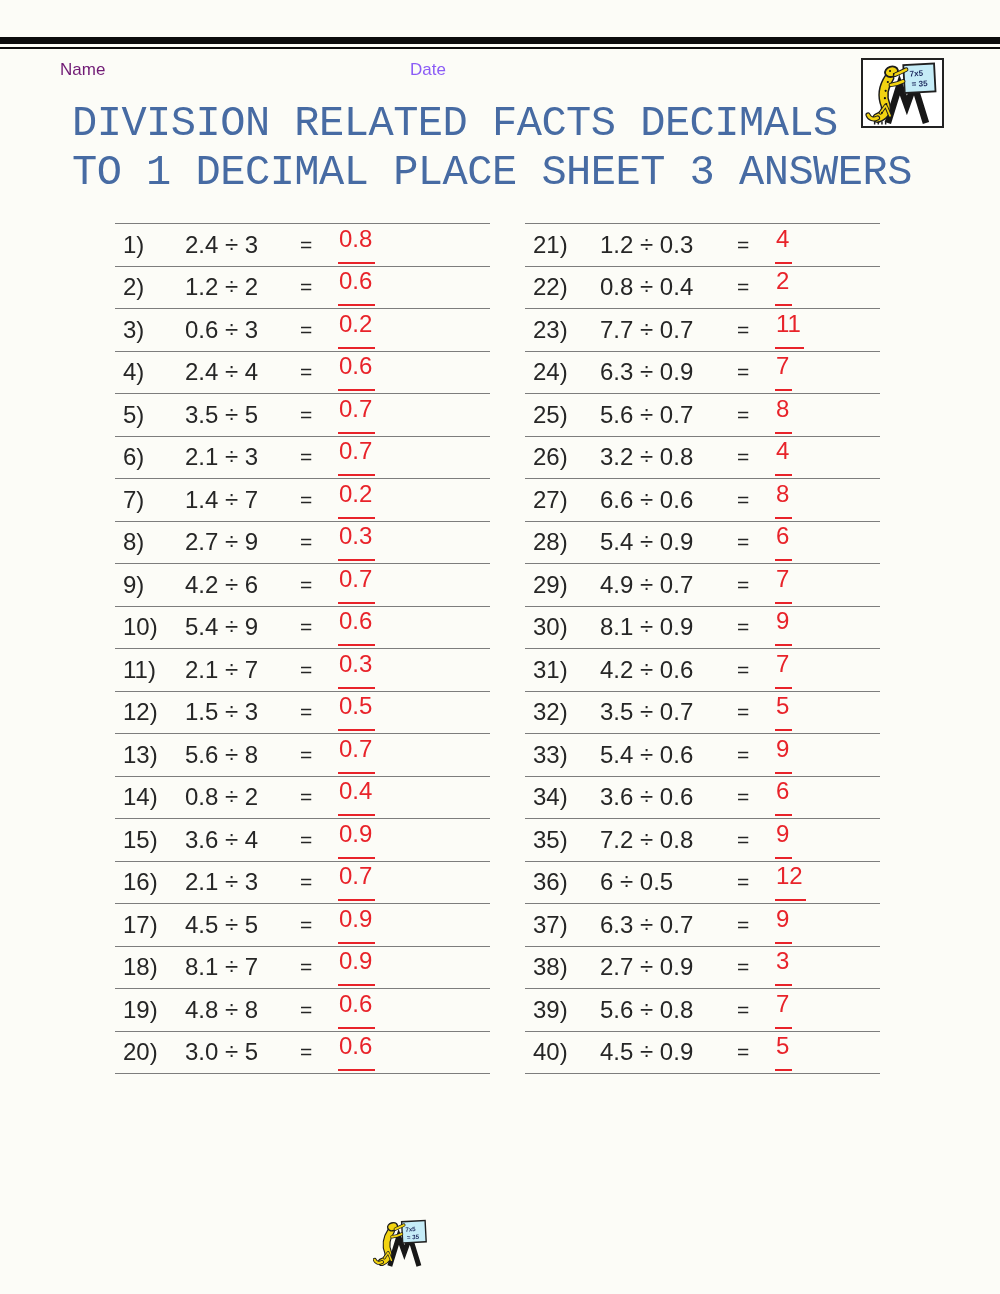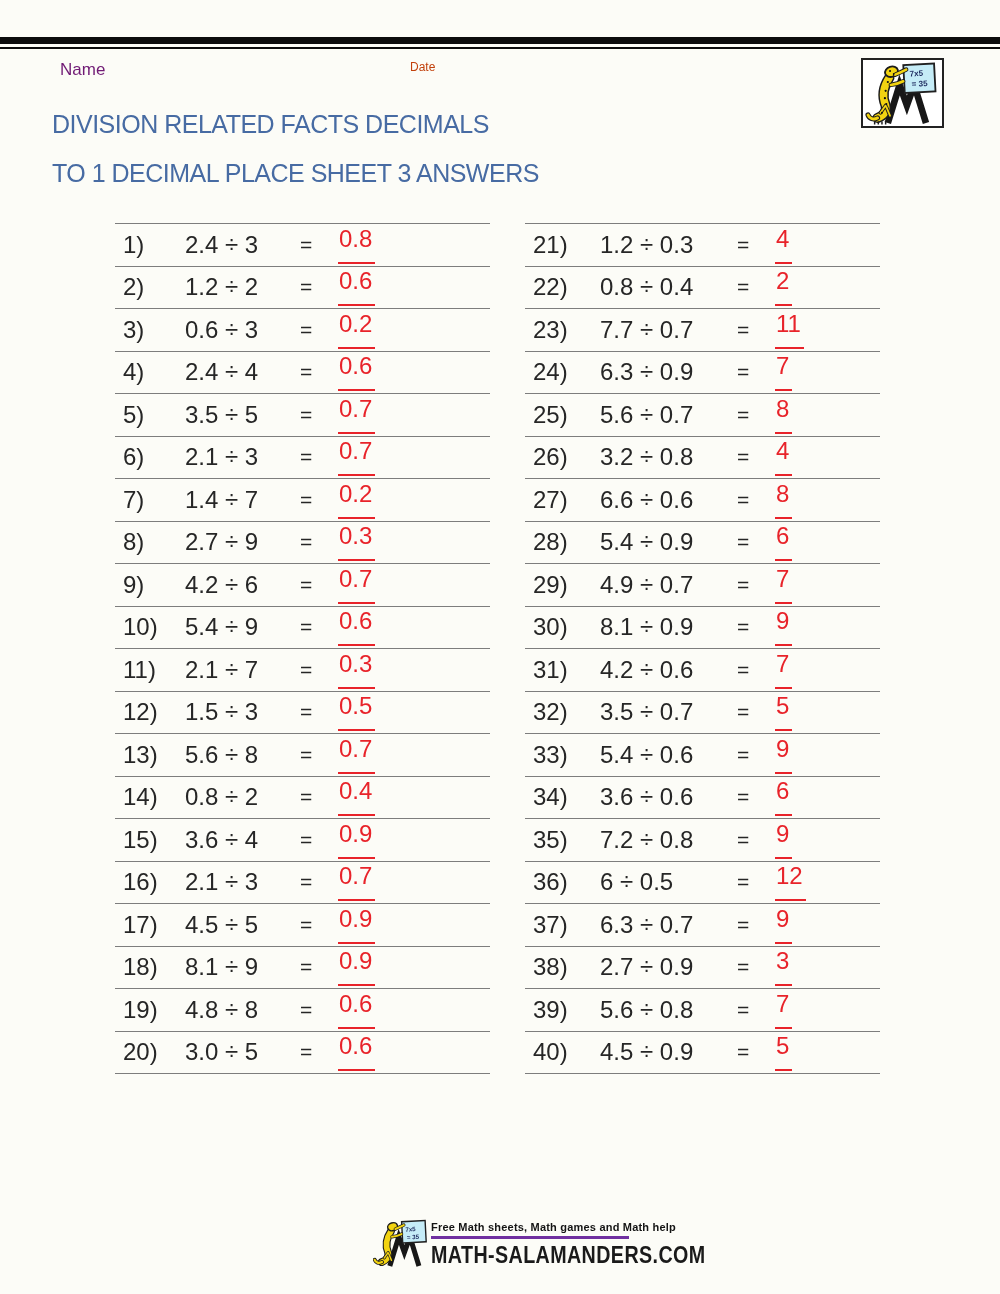--- a/index.html
+++ b/index.html
@@ -8,32 +8,32 @@
     position: relative;
     background: #fcfcf7;
     font-family: "Liberation Sans", sans-serif;
     color: #262626;
     overflow: hidden;
   }
   .top-bar   { position: absolute; left: 0; top: 37px; width: 1000px; height: 7px; background: #0d0d0d; }
   .top-line  { position: absolute; left: 0; top: 47px; width: 1000px; height: 2px; background: #0d0d0d; }
 
   .name-label { position: absolute; left: 60px;  top: 60px; font-size: 17px; color: #701a75; }
-  .date-label { position: absolute; left: 410px; top: 60px; font-size: 12px; color: #c2410c; }
+  .date-label { position: absolute; left: 410px; top: 60px; font-size: 17px; color: #8b5cf6; }
 
   .logo-box {
     position: absolute; left: 861px; top: 58px; width: 83px; height: 70px;
     background: #ffffff; border: 2px solid #222;
   }
   .logo-box svg { width: 100%; height: 100%; display: block; }
 
   .page-title {
-    position: absolute; left: 52px; top: 100px;
-    font-family: Liberation Sans, sans-serif;
-    font-size: 25px; line-height: 49px; letter-spacing: -0.5px;
+    position: absolute; left: 72px; top: 100px;
+    font-family: Liberation Mono, monospace;
+    font-size: 42px; line-height: 49px; letter-spacing: -0.5px;
     color: var(--title-color, #476ba3);
     white-space: nowrap;
   }
 
   .ptable { position: absolute; top: 223px; border-bottom: 1px solid #7d7d7d; }
   .ptable-left  { left: 115px; width: 375px; }
   .ptable-right { left: 525px; width: 355px; }
   .prow {
     height: 42.5px;
     border-top: 1px solid #7d7d7d;
@@ -214,21 +214,21 @@
       <span class="pans">0.7</span>
     </div>
     <div class="prow">
       <span class="pnum">17)</span>
       <span class="pexpr">4.5 ÷ 5</span>
       <span class="peq">=</span>
       <span class="pans">0.9</span>
     </div>
     <div class="prow">
       <span class="pnum">18)</span>
-      <span class="pexpr">8.1 ÷ 9</span>
+      <span class="pexpr">8.1 ÷ 7</span>
       <span class="peq">=</span>
       <span class="pans">0.9</span>
     </div>
     <div class="prow">
       <span class="pnum">19)</span>
       <span class="pexpr">4.8 ÷ 8</span>
       <span class="peq">=</span>
       <span class="pans">0.6</span>
     </div>
     <div class="prow">
@@ -378,18 +378,13 @@
         <ellipse cx="35" cy="16" rx="9" ry="7" fill="#f2d311" stroke="#1c1c1c" stroke-width="2.5" transform="rotate(-18 35 16)"></ellipse>
         <path d="M40 20 C 47 17, 51 15, 55 13" fill="none" stroke="#1c1c1c" stroke-width="6" stroke-linecap="round"></path>
         <path d="M40 20 C 47 17, 51 15, 55 13" fill="none" stroke="#f2d311" stroke-width="3.5" stroke-linecap="round"></path>
         <path d="M34 34 C 42 33, 47 31, 51 29" fill="none" stroke="#1c1c1c" stroke-width="6" stroke-linecap="round"></path>
         <path d="M34 34 C 42 33, 47 31, 51 29" fill="none" stroke="#f2d311" stroke-width="3.5" stroke-linecap="round"></path>
         <path d="M27 62 L 20 72 M28 64 L 33 76" fill="none" stroke="#1c1c1c" stroke-width="5" stroke-linecap="round"></path>
         <path d="M27 62 L 20 72 M28 64 L 33 76" fill="none" stroke="#f2d311" stroke-width="2.5" stroke-linecap="round"></path>
       </g>
     </svg>
   </div>
-  <div class="footer-right">
-    <div class="footer-tagline">Free Math sheets, Math games and Math help</div>
-    <div class="footer-rule"></div>
-    <div class="footer-site">MATH-SALAMANDERS.COM</div>
-  </div>
 </div>
 
 </body></html>

